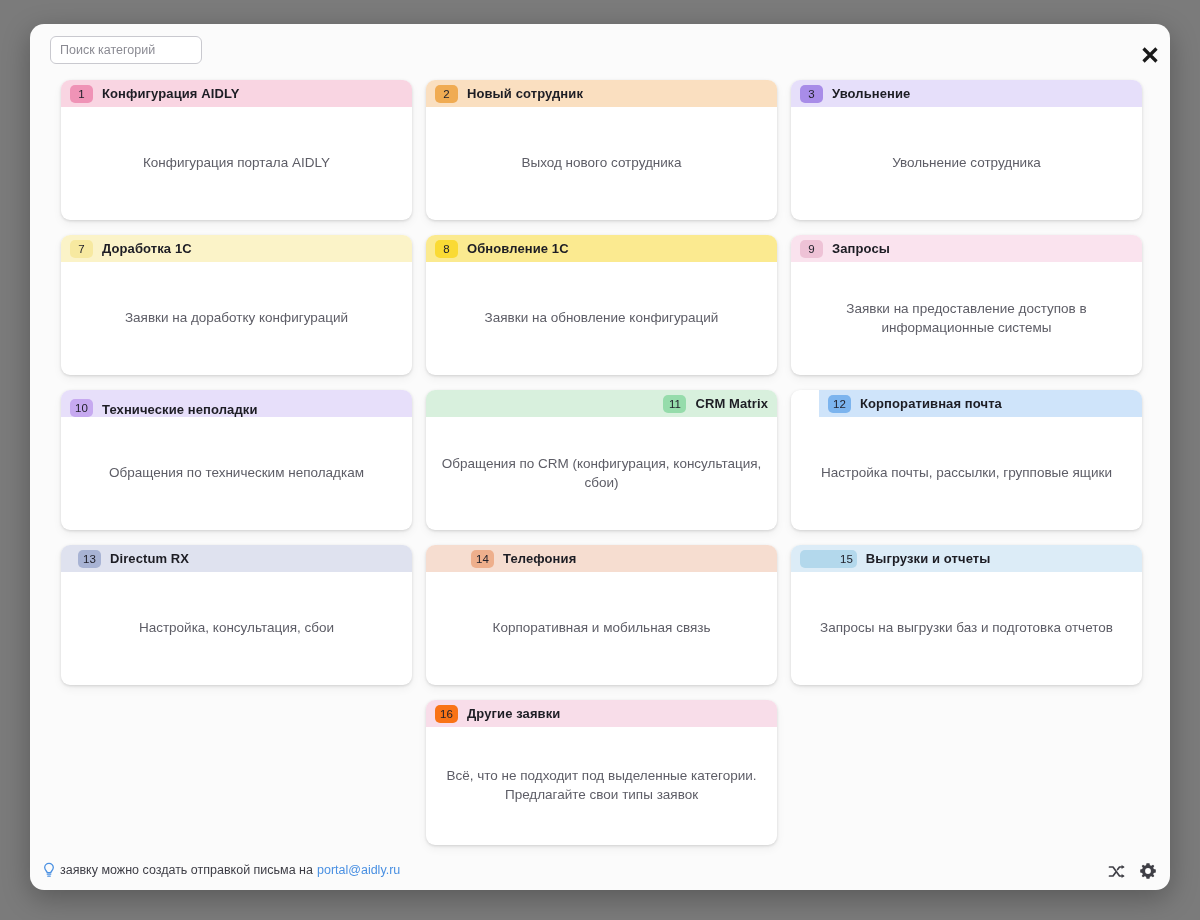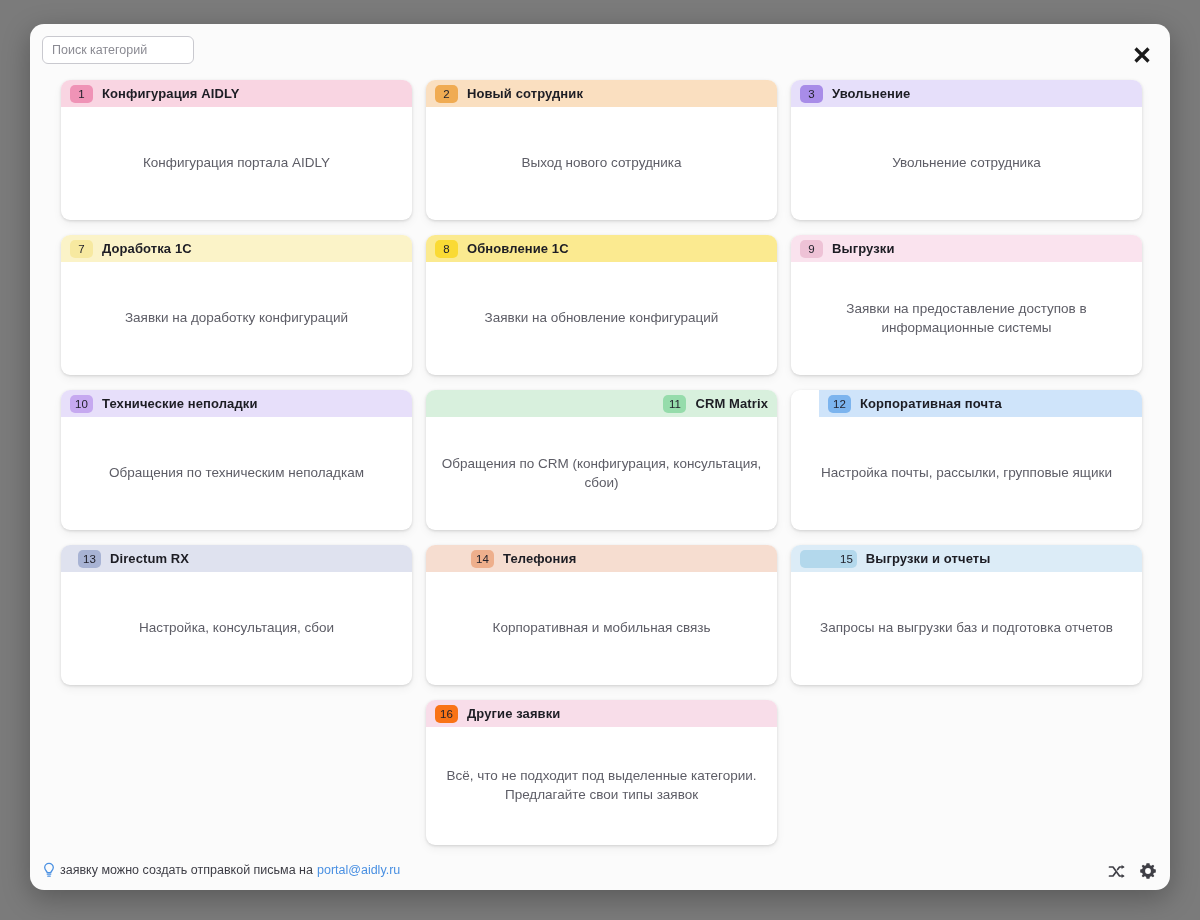--- a/index.html
+++ b/index.html
@@ -18,21 +18,21 @@
     left: 30px; top: 24px;
     width: 1140px; height: 866px;
     background: #fbfbfb;
     border-radius: 14px;
     box-shadow: 0 8px 28px rgba(0,0,0,.28);
     overflow: hidden;
   }
 
   
   #topbar {
-    position: absolute; left: 0; top: 0;
+    position: absolute; left: 8px; top: 0;
     width: 100%; height: 52px;
   }
   #search-input {
     position: absolute;
     left: 12px; top: 12px;
     width: 152px; height: 28px;
     padding: 0 9px;
     font-family: "Liberation Sans", sans-serif;
     font-size: 12.5px;
     color: #2b2b2b;
@@ -202,26 +202,26 @@
       <div class="card">
         <div class="card-header" style="background: rgb(251, 234, 144);">
           <span class="badge" style="background: rgb(250, 218, 52);">8</span>
           <span class="card-title">Обновление 1С</span>
         </div>
         <div class="card-body">Заявки на обновление конфигураций</div>
       </div>
       <div class="card">
         <div class="card-header" style="background: rgb(250, 227, 238);">
           <span class="badge" style="background: rgb(238, 194, 214);">9</span>
-          <span class="card-title">Выгрузки</span>
+          <span class="card-title">Запросы</span>
         </div>
         <div class="card-body">Заявки на предоставление доступов в информационные системы</div>
       </div>
       <div class="card">
-        <div class="card-header" style="background: rgb(231, 223, 250);">
+        <div class="card-header" style="background: rgb(231, 223, 250); align-items: flex-end;">
           <span class="badge" style="background: rgb(198, 169, 240);">10</span>
           <span class="card-title">Технические неполадки</span>
         </div>
         <div class="card-body">Обращения по техническим неполадкам</div>
       </div>
       <div class="card">
         <div class="card-header" style="background: rgb(216, 240, 221); justify-content: flex-end;">
           <span class="badge" style="background: rgb(150, 220, 171);">11</span>
           <span class="card-title">CRM Matrix</span>
         </div>

